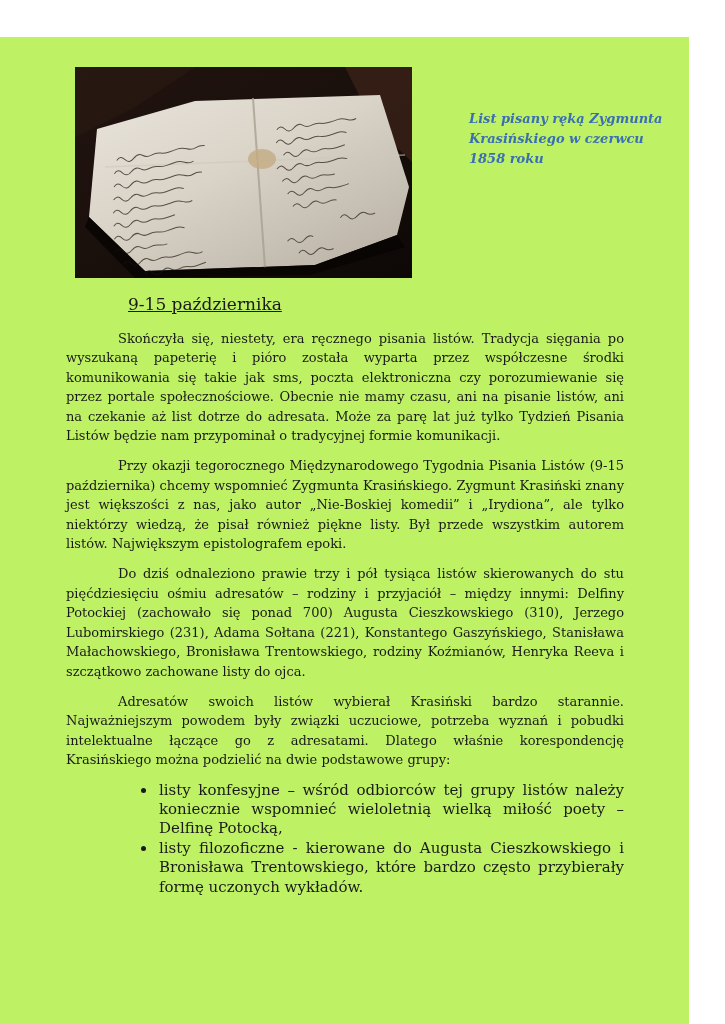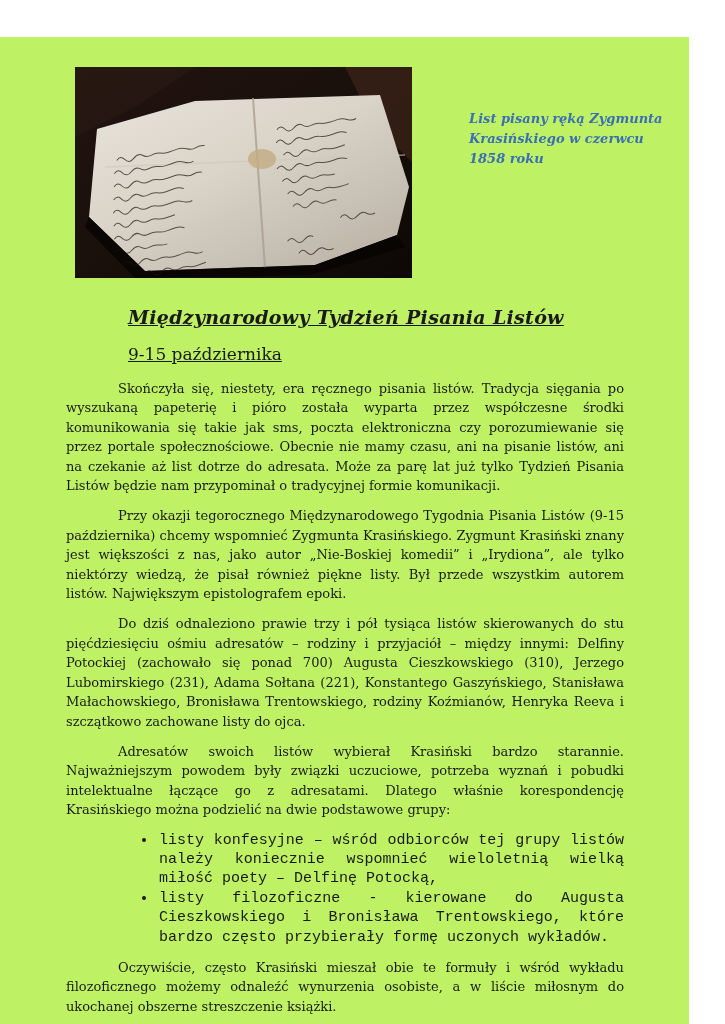--- a/index.html
+++ b/index.html
@@ -71,21 +71,20 @@
   p.para.first { margin-top: 15px; }
   ul.groups {
     margin: 11px 0 0 0;
     padding-left: 91px;
   }
   ul.groups li {
     font-size: 15px;
     line-height: 19.4px;
     text-align: justify;
     padding-left: 2px;
-    font-family: Liberation Mono, monospace;
   }
 </style>
 </head>
 <body>
 
 <div class="page">
 
   <div class="photo-row">
     <div class="photo">
       <svg width="337" height="211" viewBox="0 0 337 211" xmlns="http://www.w3.org/2000/svg">
@@ -141,29 +140,27 @@
         </g>
 
         <polygon points="14,150 70,204 240,198 322,168 330,180 235,208 60,211 10,160" fill="#060403" opacity="0.8"></polygon>
       </svg>
     </div>
     <div class="caption">List pisany ręką Zygmunta
 Krasińskiego w czerwcu 1858 roku</div>
   </div>
 
   <div class="body-text">
-    <h1 class="doc-title">Międzynarodowy Tydzień Pisania Listów</h1>
     <h2 class="doc-subtitle">9-15 października</h2>
 
     <p class="para first">Skończyła się, niestety, era ręcznego pisania listów. Tradycja sięgania po wyszukaną papeterię i pióro została wyparta przez współczesne środki komunikowania się takie jak sms, poczta elektroniczna czy porozumiewanie się przez portale społecznościowe. Obecnie nie mamy czasu, ani na pisanie listów, ani na czekanie aż list dotrze do adresata. Może za parę lat już tylko Tydzień Pisania Listów będzie nam przypominał o tradycyjnej formie komunikacji.</p>
     <p class="para">Przy okazji tegorocznego Międzynarodowego Tygodnia Pisania Listów (9-15 października) chcemy wspomnieć Zygmunta Krasińskiego. Zygmunt Krasiński znany jest większości z nas, jako autor „Nie-Boskiej komedii” i „Irydiona”, ale tylko niektórzy wiedzą, że pisał również piękne listy. Był przede wszystkim autorem listów. Największym epistolografem epoki.</p>
     <p class="para">Do dziś odnaleziono prawie trzy i pół tysiąca listów skierowanych do stu pięćdziesięciu ośmiu adresatów – rodziny i przyjaciół – między innymi: Delfiny Potockiej (zachowało się ponad 700) Augusta Cieszkowskiego (310), Jerzego Lubomirskiego (231), Adama Sołtana (221), Konstantego Gaszyńskiego, Stanisława Małachowskiego, Bronisława Trentowskiego, rodziny Koźmianów, Henryka Reeva i szczątkowo zachowane listy do ojca.</p>
     <p class="para">Adresatów swoich listów wybierał Krasiński bardzo starannie. Najważniejszym powodem były związki uczuciowe, potrzeba wyznań i pobudki intelektualne łączące go z adresatami. Dlatego właśnie korespondencję Krasińskiego można podzielić na dwie podstawowe grupy:</p>
 
     <ul class="groups">
       <li>listy konfesyjne – wśród odbiorców tej grupy listów należy koniecznie wspomnieć wieloletnią wielką miłość poety – Delfinę Potocką,</li>
       <li>listy filozoficzne - kierowane do Augusta Cieszkowskiego i Bronisława Trentowskiego, które bardzo często przybierały formę uczonych wykładów.</li>
     </ul>
 
-    <p class="para">Oczywiście, często Krasiński mieszał obie te formuły i wśród wykładu filozoficznego możemy odnaleźć wynurzenia osobiste, a w liście miłosnym do ukochanej obszerne streszczenie książki.</p>
   </div>
 
 </div>
 
 </body></html>

